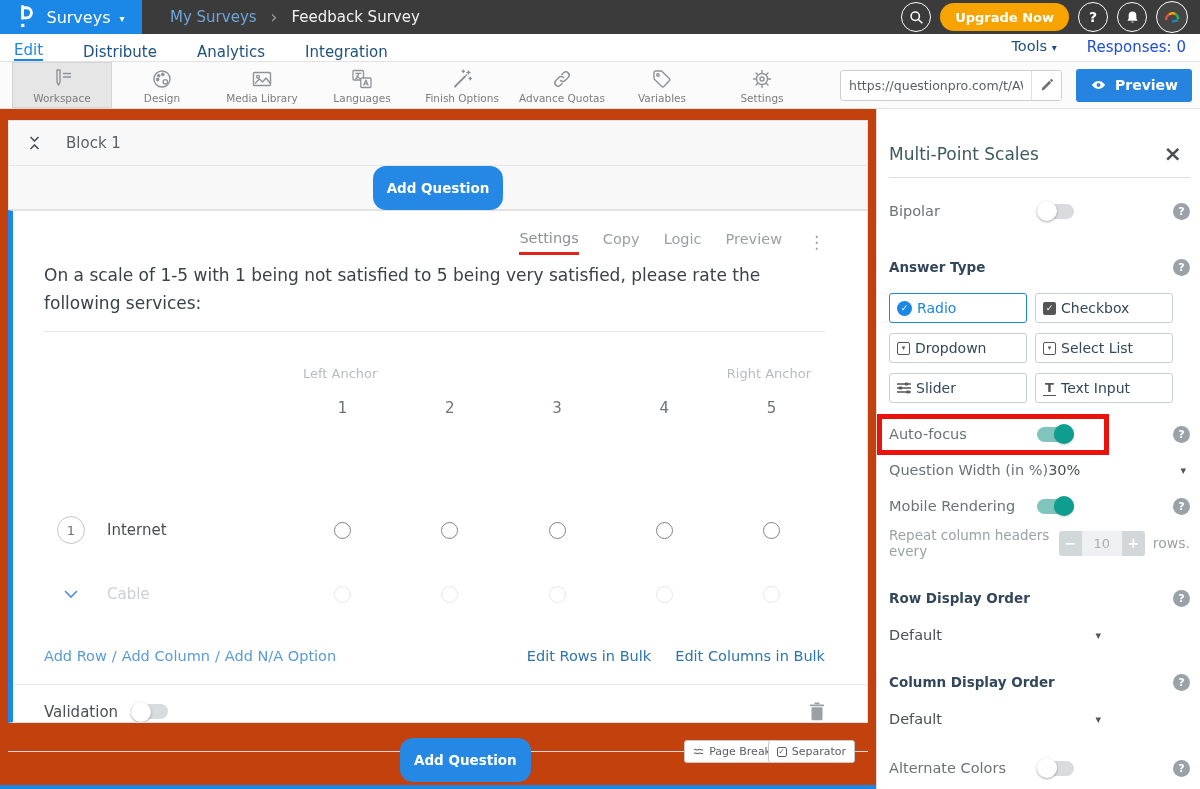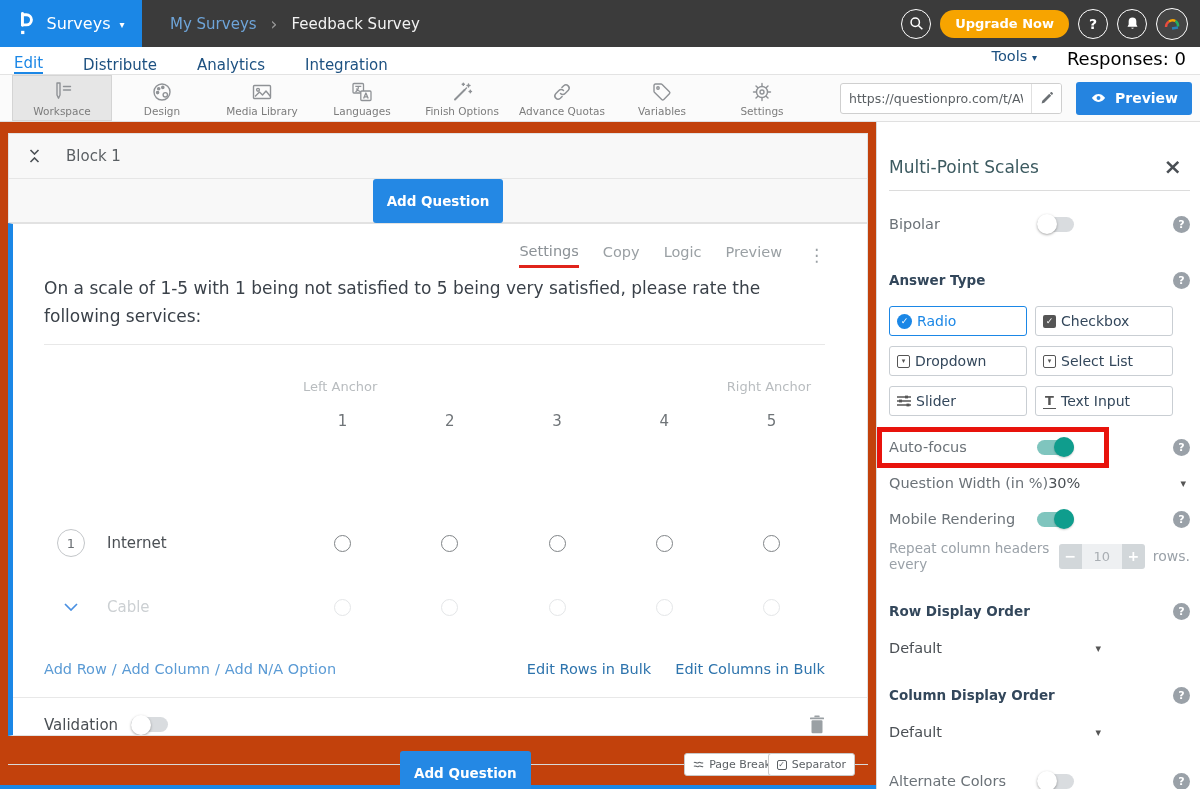--- a/index.html
+++ b/index.html
@@ -1,42 +1,42 @@
 <!DOCTYPE html>
 <html><head>
 <meta charset="utf-8">
 <style>
   * { box-sizing: border-box; margin:0; padding:0; }
   html,body { width:1200px; height:789px; overflow:hidden; background:#fff;
     font-family:"DejaVu Sans","Liberation Sans",sans-serif; }
   .app { width:1200px; height:789px; display:flex; flex-direction:column; }
 
   
-  .topbar { height:47px; background:#3b3b3b; display:flex; align-items:stretch; flex:none; }
+  .topbar { height:34px; background:#3b3b3b; display:flex; align-items:stretch; flex:none; }
   .brand { width:142px; background:#1b87e6; display:flex; align-items:center; justify-content:center; gap:9px; cursor:pointer; }
   .brand .plogo { display:block; }
   .brand .blabel { color:#fff; font-size:16px; }
   .brand .bcaret { color:#fff; font-size:10px; margin-top:2px; }
   .crumbs { display:flex; align-items:center; margin-left:28px; gap:14px; }
   .crumb-parent { color:#6ea4d8; font-size:15px; cursor:pointer; }
   .crumb-sep { color:#9a9a9a; font-size:17px; }
   .crumb-current { color:#f2f2f2; font-size:15px; }
   .top-actions { margin-left:auto; display:flex; align-items:center; gap:9px; padding-right:12px; }
   .circ-btn { width:30px; height:30px; border:1.6px solid #fff; border-radius:50%; display:flex; align-items:center; justify-content:center; color:#fff; font-weight:bold; font-size:14px; cursor:pointer; }
   .upgrade { height:28px; background:#f7a400; border:none; border-radius:15px; color:#fff; font-weight:bold; font-size:13px; padding:0 15px; cursor:pointer; font-family:inherit; }
   .avatar { width:32px; height:32px; border:1.6px solid #fff; border-radius:50%; background:#454545; display:flex; align-items:center; justify-content:center; cursor:pointer; }
 
   
   .navtabs { height:28px; display:flex; align-items:flex-end; padding:0 14px; border-bottom:1px solid #e3e3e3; flex:none; background:#fff; }
   .ntab { font-size:15px; color:#1d5181; margin-right:40px; padding-bottom:0; cursor:pointer; }
   .ntab.active { color:#1b87e6; border-bottom:2px solid #1b87e6; }
   .nav-right { margin-left:auto; display:flex; gap:30px; padding-bottom:5px; }
   .tools { color:#1d5181; font-size:14.5px; cursor:pointer; }
   .tools .bcaret { font-size:10px; color:#1d5181; }
-  .responses { color:#000000; font-size:18px; }
+  .responses { color:#1d4ed8; font-size:15px; }
 
   
   .toolbar { height:47px; background:#fbfbfb; border-bottom:1px solid #e0e0e0; display:flex; align-items:stretch; padding-left:12px; flex:none; }
   .titem { width:100px; display:flex; flex-direction:column; align-items:center; justify-content:center; gap:1px; cursor:pointer; }
   .titem.active { background:#e6e6e6; border:1px solid #d4d4d4; }
   .titem .tlabel { font-size:10.5px; color:#7c7c7c; }
   .toolbar-right { margin-left:auto; display:flex; align-items:center; gap:14px; padding-right:8px; }
   .urlbox { width:222px; height:31px; border:1px solid #cfcfcf; border-radius:3px; background:#fff; display:flex; align-items:center; overflow:hidden; }
   .urlbox input { flex:1; border:none; outline:none; font-size:12.5px; color:#5a5f63; padding:0 8px; font-family:inherit; min-width:0; }
   .url-pencil { width:30px; height:100%; border-left:1px solid #e0e0e0; display:flex; align-items:center; justify-content:center; cursor:pointer; background:#fff; }
@@ -44,21 +44,21 @@
 
   
   .workarea { flex:1; display:flex; min-height:0; }
   .canvas { width:877px; flex:none; background:#c2410c; border-right:1px solid #d9d9d9; padding:11px 8px 0 8px; display:flex; flex-direction:column; overflow:hidden; }
 
   .blockbox { background:#f8f8f8; border:1px solid #e2e2e2; flex:none; }
   .blockhead { height:44px; display:flex; align-items:center; padding-left:20px; gap:26px; }
   .collapse-ic { display:flex; flex-direction:column; gap:2px; cursor:pointer; }
   .blocktitle { font-size:15px; color:#5a5f63; }
   .addq-strip { height:44px; border-top:1px solid #e6e6e6; display:flex; align-items:center; justify-content:center; }
-  .addq-btn { background:#2488e4; color:#fff; border:none; border-radius:3px; font-size:13.5px; font-weight:bold; padding:14px 14px; cursor:pointer; font-family:inherit; }
+  .addq-btn { background:#2488e4; color:#fff; border:none; border-radius:13px; font-size:13.5px; font-weight:bold; padding:14px 14px; cursor:pointer; font-family:inherit; }
 
   .qcard { background:#fff; border:1px solid #e2e2e2; border-left:5px solid #1b87e6; height:513px; flex:none; padding:16px 42px 0 31px; overflow:hidden; }
   .qtabs { display:flex; justify-content:flex-end; align-items:center; gap:24px; height:30px; }
   .qtab { font-size:14.5px; color:#9aa0a4; cursor:pointer; padding-bottom:6px; }
   .qtab.active { color:#8b9196; border-bottom:3px solid #e0241b; }
   .qdots { color:#9aa0a4; font-size:17px; cursor:pointer; margin-left:2px; letter-spacing:0; }
   .qtext { font-size:17px; color:#3a4149; line-height:1.65; margin-top:4px; max-width:790px; }
   .qdivider { border:none; border-top:1px solid #e8e8e8; margin-top:14px; }
 
   .matrix { margin-top:26px; }

